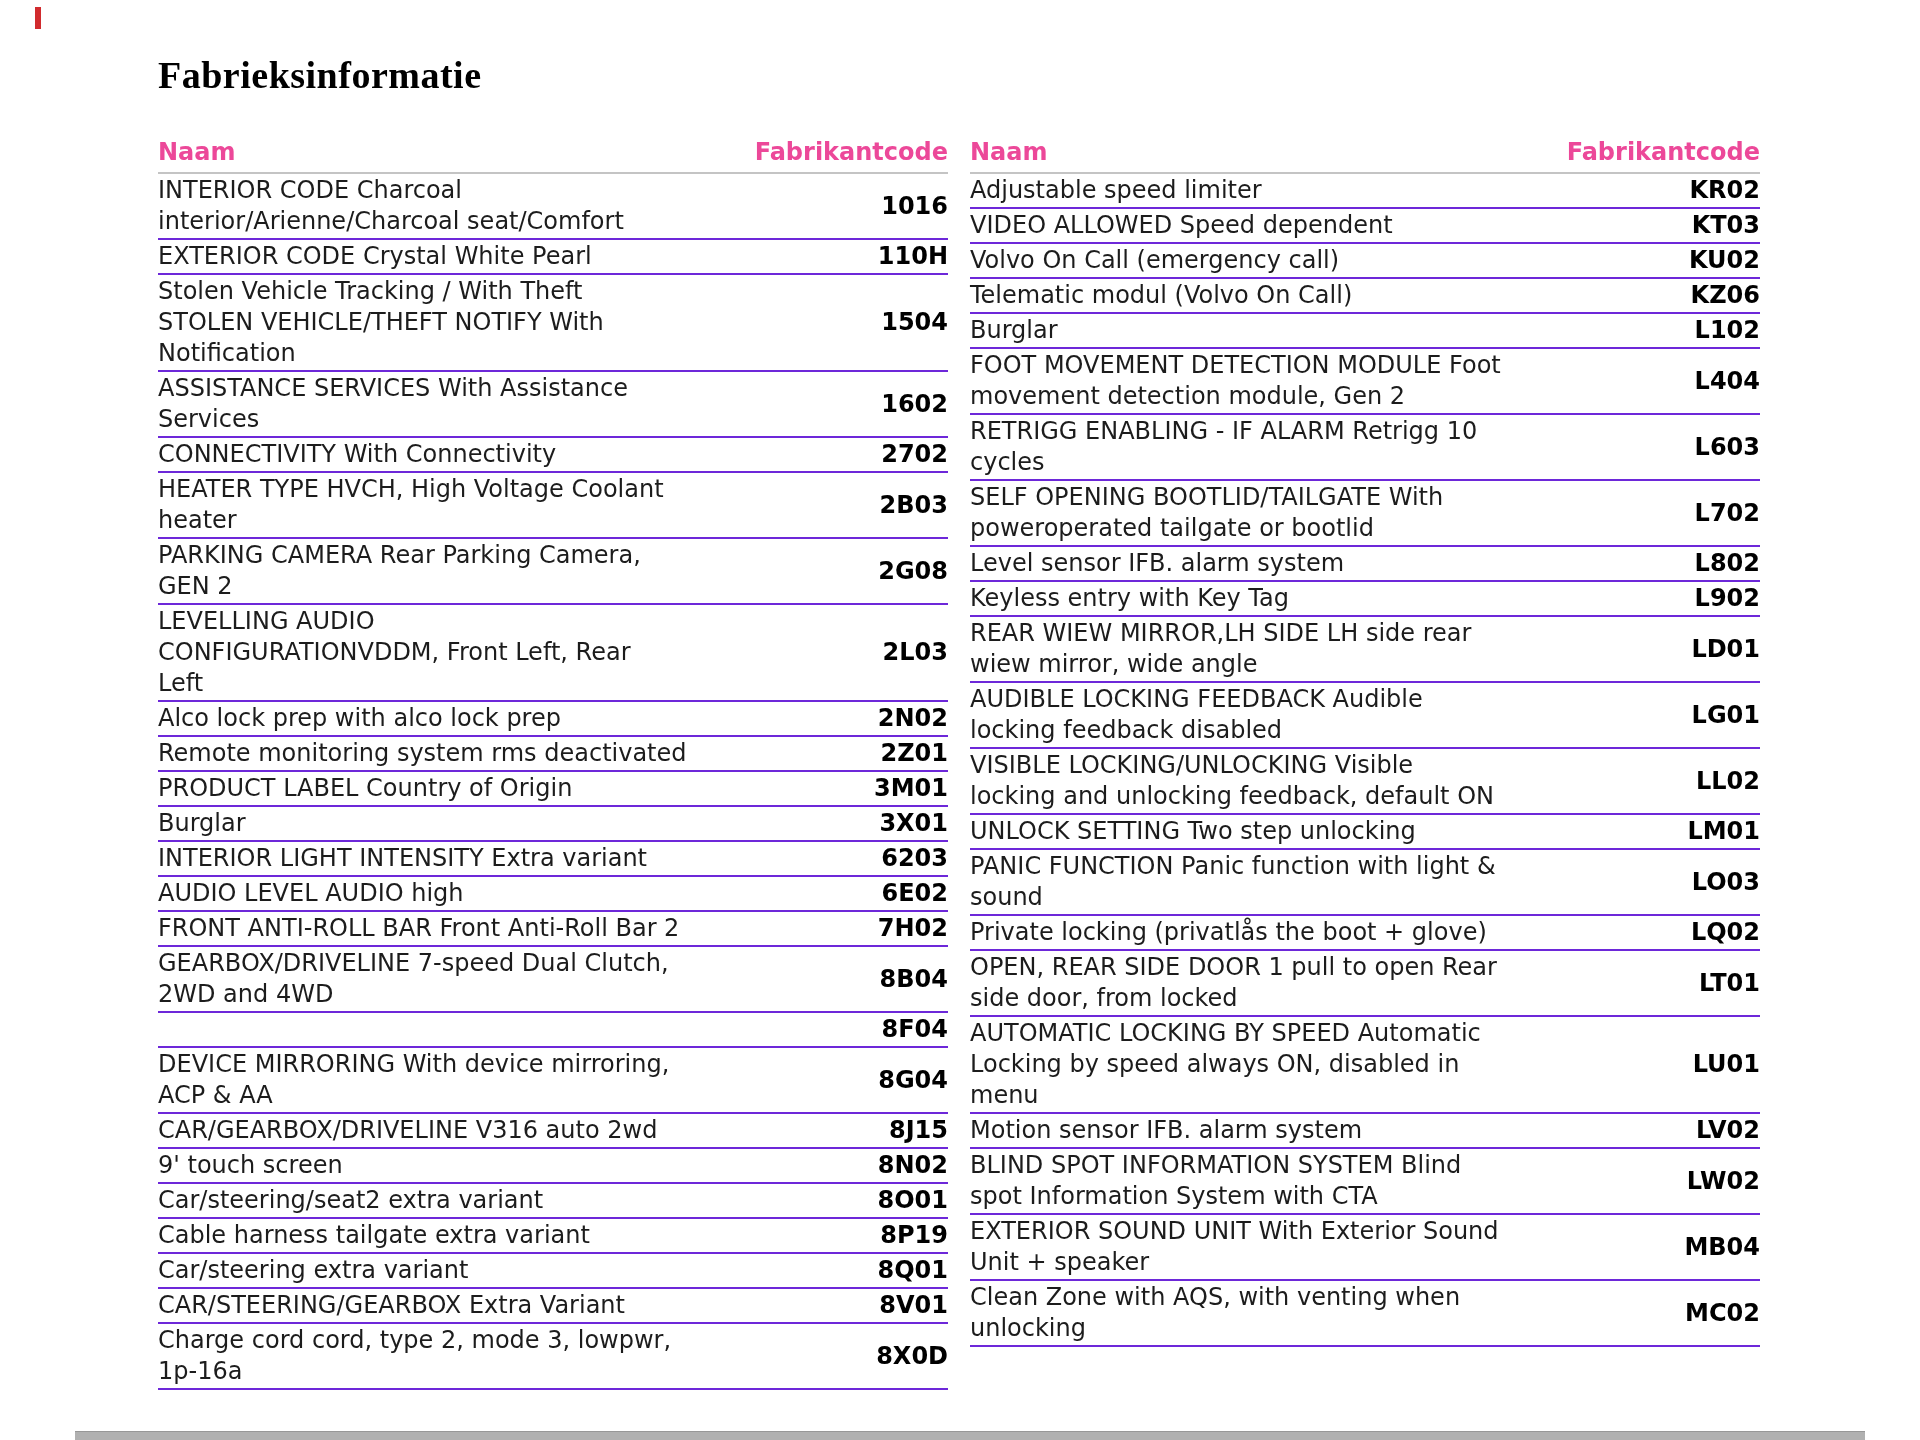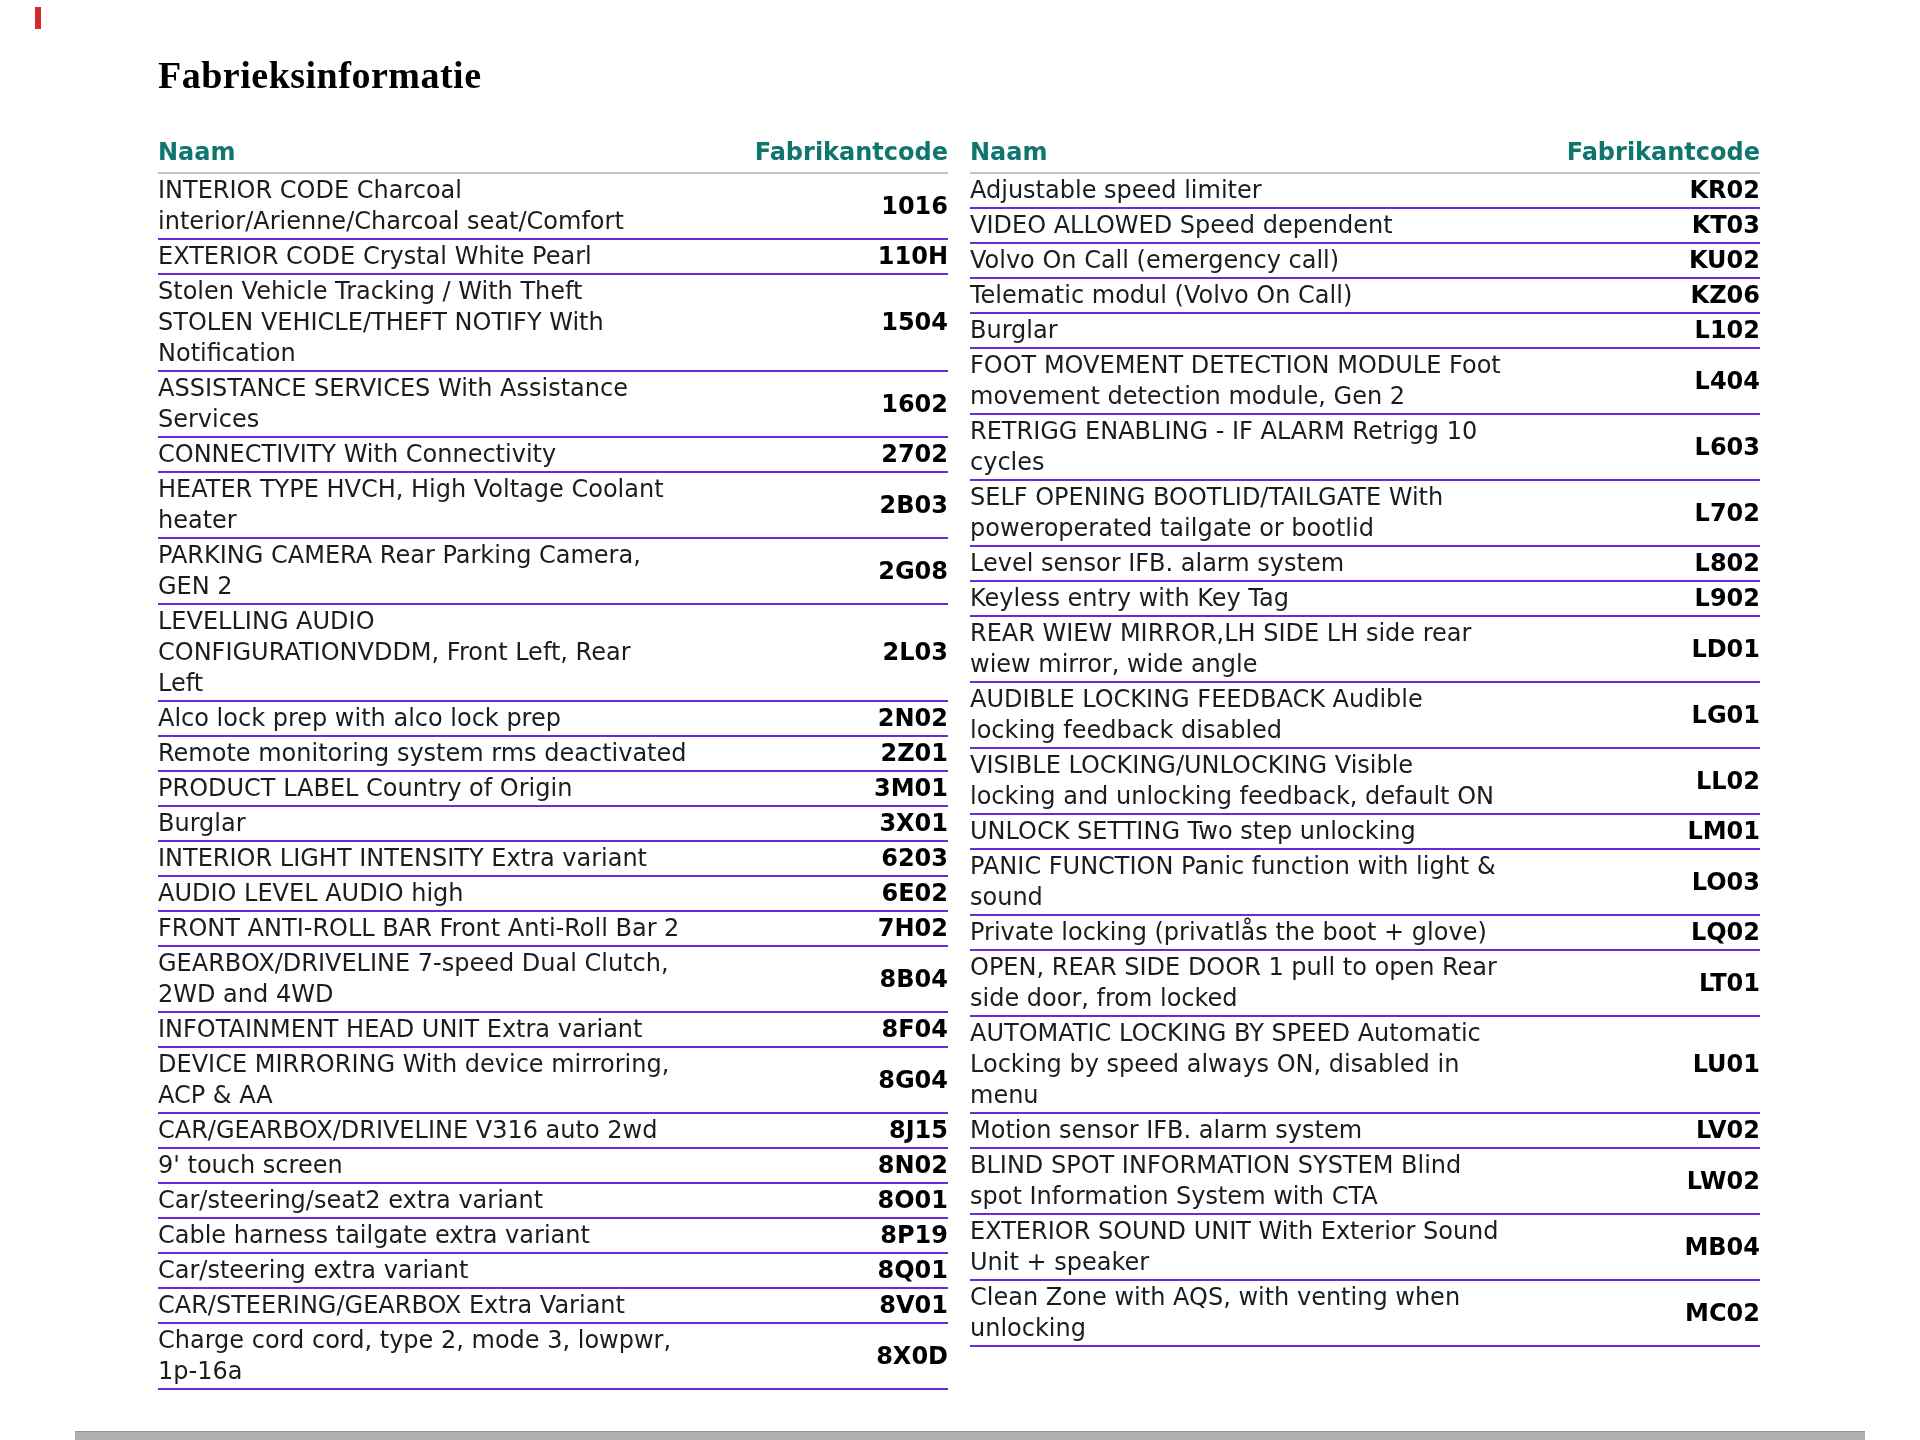--- a/index.html
+++ b/index.html
@@ -45,21 +45,21 @@
   .ftable {
     width: 790px;
     flex: 0 0 790px;
   }
   .thead {
     display: flex;
     align-items: flex-end;
     font-size: 24px;
     font-weight: 700;
     line-height: 31px;
-    color: #0f766e;
+    color: #ec4899;
     padding-bottom: 4px;
     border-bottom: 2px solid #c4c4c4;
   }
   .thead .h-name { width: 610px; }
   .thead .h-code { flex: 1; text-align: center; }
   .row {
     display: flex;
     padding: 1px 0;
     border-bottom: 2px solid #6d28d9;
   }
@@ -207,23 +207,20 @@
               <div class="cell-code">7H02</div>
             </div>
             <div class="row">
               <div class="cell-name">
                 <div class="line">GEARBOX/DRIVELINE 7-speed Dual Clutch,</div>
                 <div class="line">2WD and 4WD</div>
               </div>
               <div class="cell-code">8B04</div>
             </div>
             <div class="row">
-              <div class="cell-name">
-                <div class="line">INFOTAINMENT HEAD UNIT Extra variant</div>
-              </div>
               <div class="cell-code">8F04</div>
             </div>
             <div class="row">
               <div class="cell-name">
                 <div class="line">DEVICE MIRRORING With device mirroring,</div>
                 <div class="line">ACP &amp; AA</div>
               </div>
               <div class="cell-code">8G04</div>
             </div>
             <div class="row">

